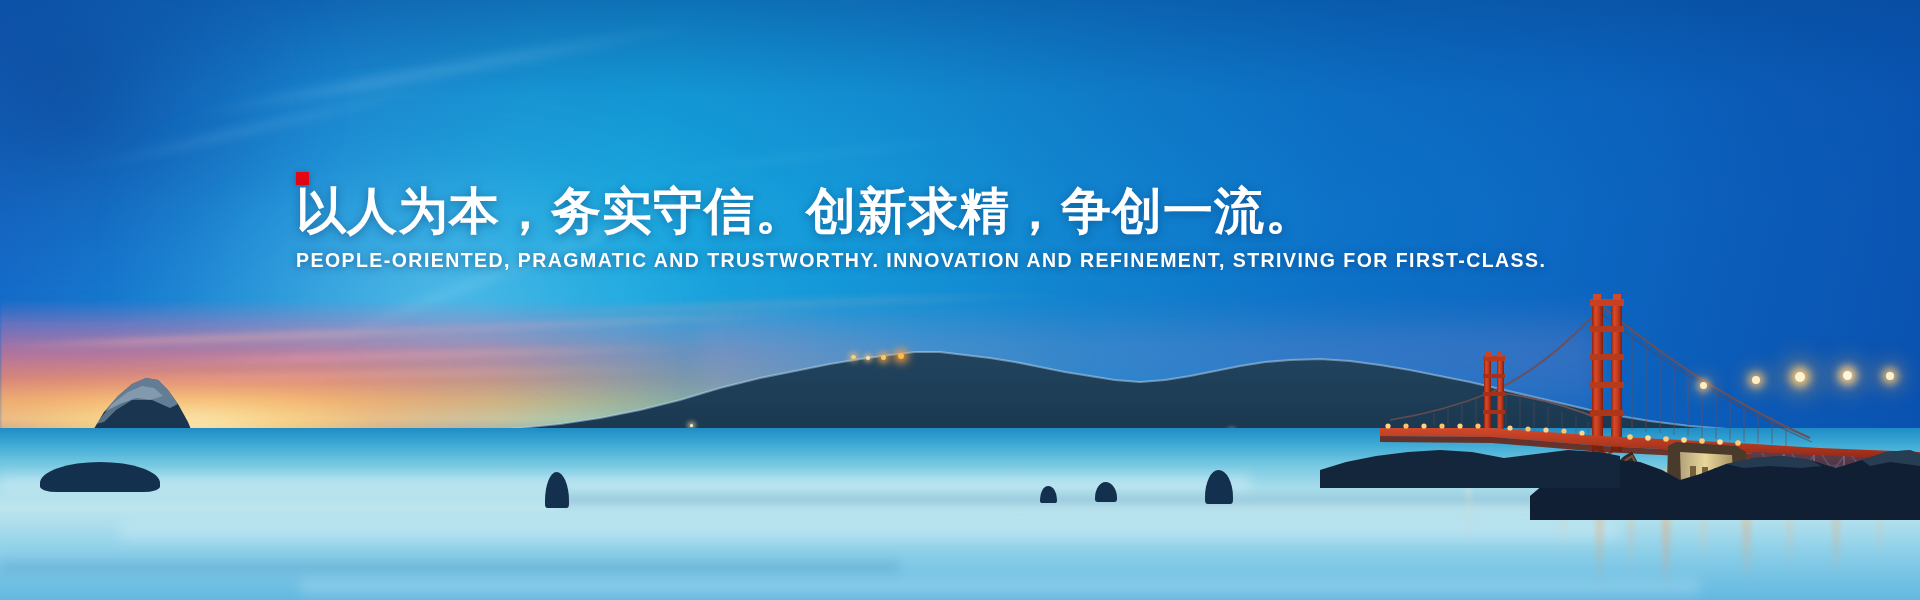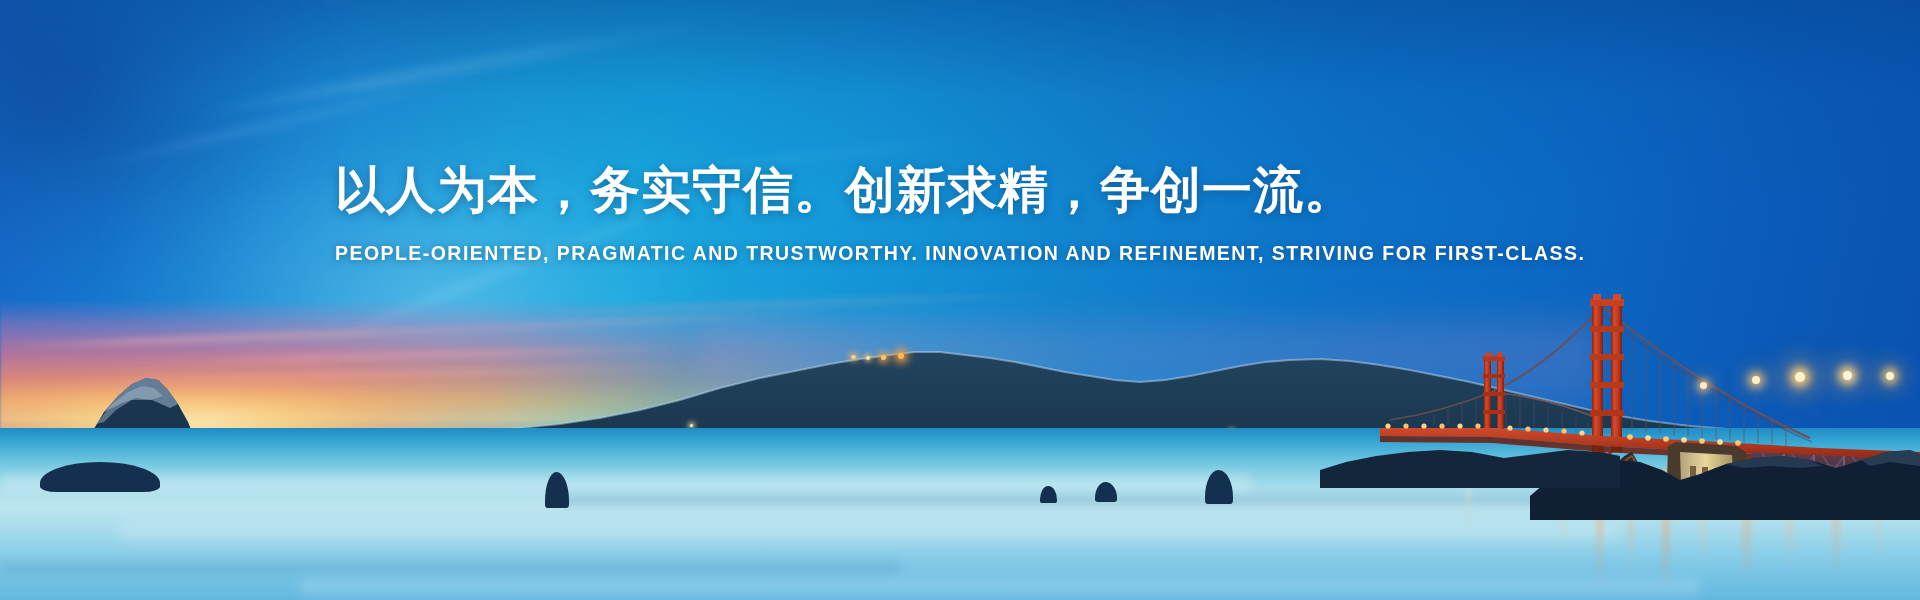--- a/index.html
+++ b/index.html
@@ -160,44 +160,45 @@
     opacity:0.85;
     border-radius:40%;
   }
 
   
   .bridge { position:absolute; left:1380px; top:270px; width:540px; height:280px; }
 
   
   .copy {
     position:absolute;
-    left:296px; top:164px;
+    left:296px; top:172px;
     display:flex;
     align-items:flex-start;
     z-index:40;
+    flex-direction:column;
   }
   .accent-bar {
     width:13px;
     background:#e30613;
     margin-right:26px;
     flex:0 0 13px;
     box-shadow:0 1px 6px rgba(0,0,0,0.28);
   }
   .copy-text { display:flex; flex-direction:column; justify-content:flex-start; }
   .headline {
     font-size:50px;
     line-height:1.06;
     font-weight:700;
     color:#ffffff;
     letter-spacing:1px;
     white-space:nowrap;
     text-shadow:0 2px 10px rgba(8,50,100,0.45);
   }
   .subhead {
-    margin-top:25px;
+    margin-top:11px;
     font-size:19.5px;
     font-weight:700;
     color:#ffffff;
     letter-spacing:1.45px;
     white-space:nowrap;
     text-shadow:0 1px 7px rgba(8,50,100,0.5);
   }
 </style>
 </head>
 <body>

